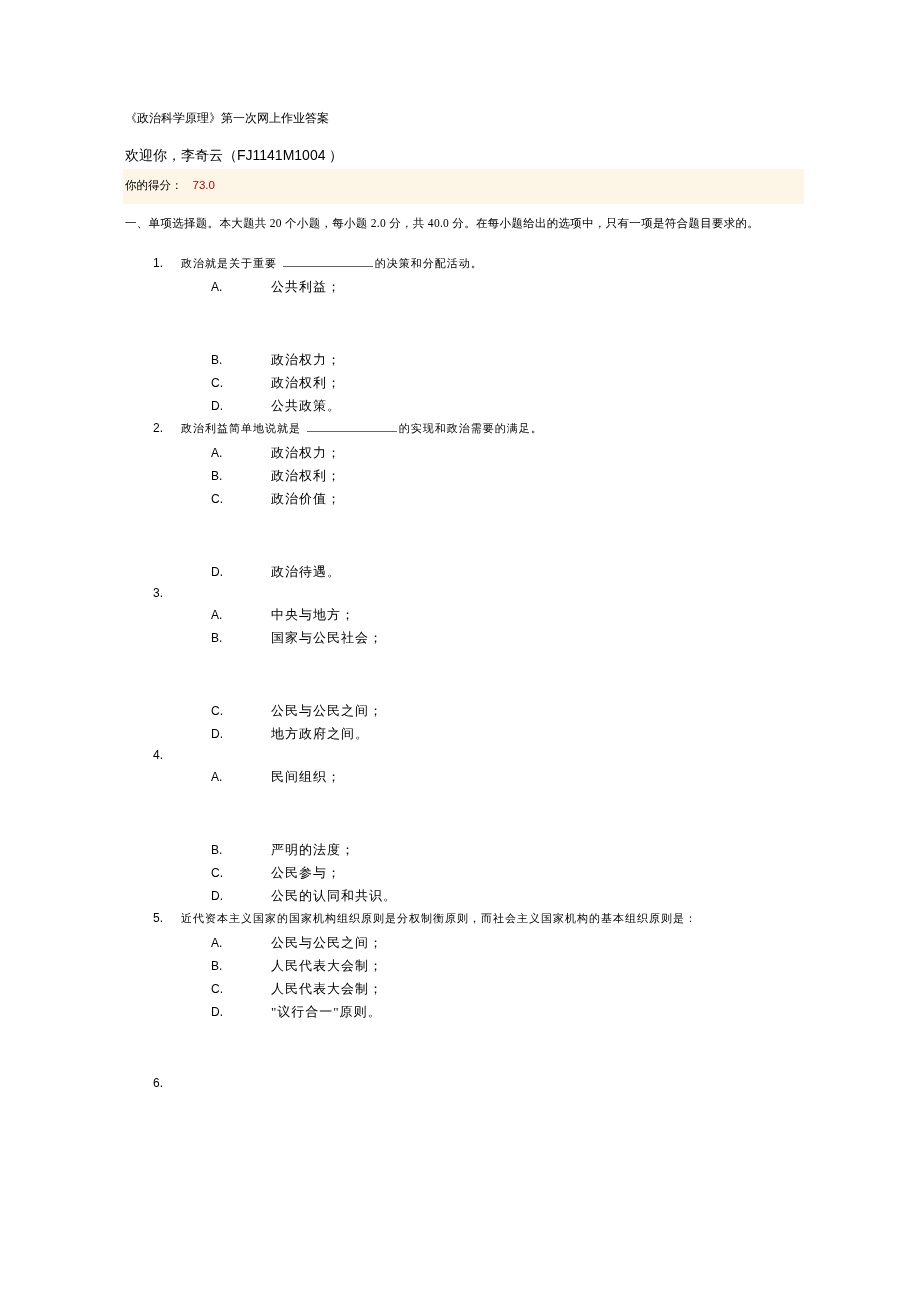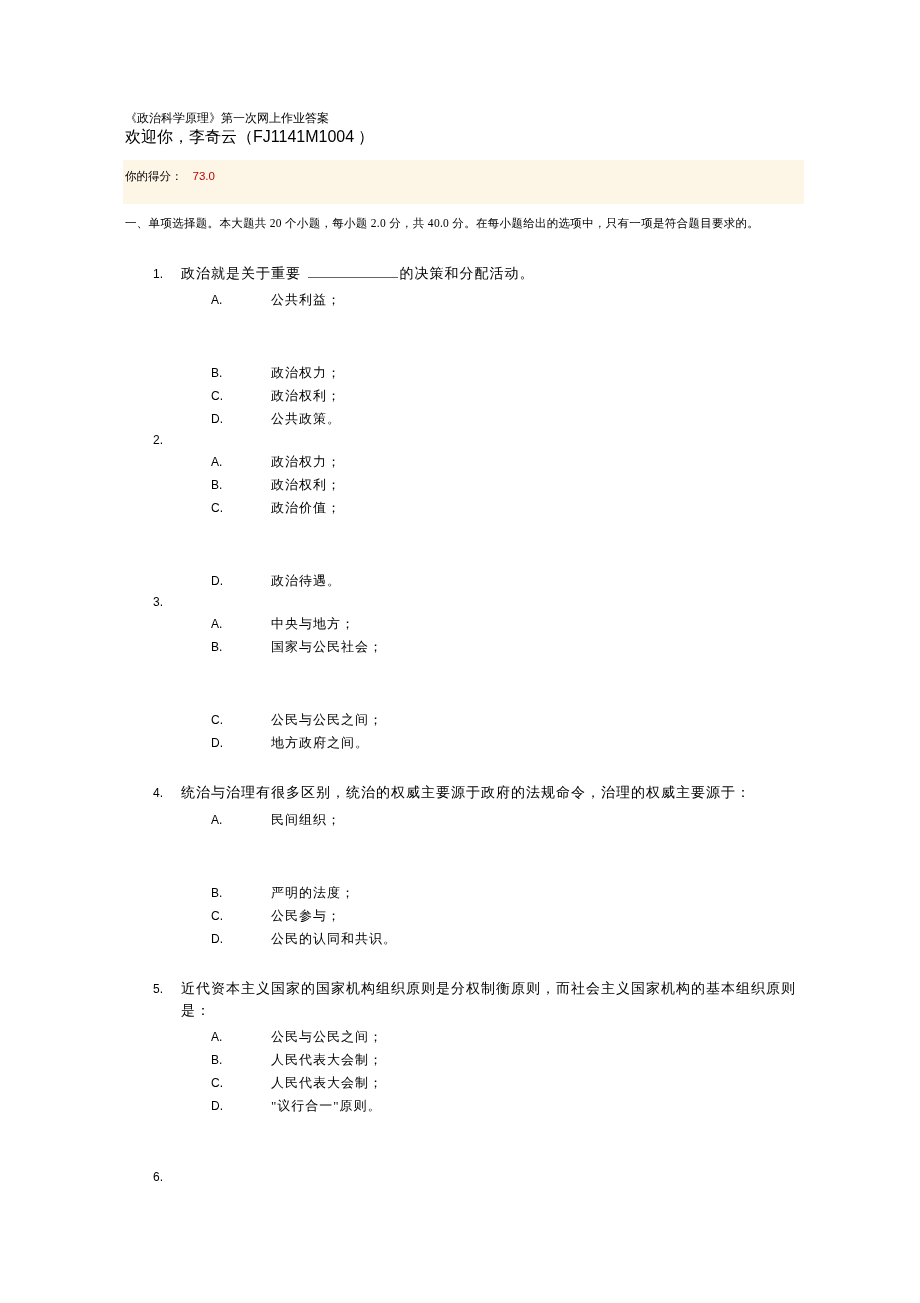--- a/index.html
+++ b/index.html
@@ -9,61 +9,60 @@
     padding: 0;
     background: #fff;
     color: #000;
     width: 920px;
   }
   .page {
     padding: 110px 120px 40px 125px;
   }
   .doc-title {
     font-size: 12px;
-    margin-bottom: 0;
+    margin-bottom: 20px;
   }
   .welcome {
-    font-size: 16px;
-    margin-bottom: 12px;
+    font-size: 14px;
+    margin-bottom: 4px;
   }
   .info-box {
     background: #FDF5E6;
-    padding: 6px 4px 16px 2px;
+    padding: 6px 4px 7px 2px;
     margin: 0 -4px 12px -2px;
     line-height: 1.9;
     font-size: 11.5px;
   }
   .info-box .score-val {
     color: #c00000;
     margin-left: 10px;
   }
   .section-intro {
     font-size: 11.5px;
-    margin-bottom: 7px;
+    margin-bottom: 24px;
     letter-spacing: 0.3px;
   }
   .question-block {
     margin-left: 28px;
   }
   .q-row {
     display: flex;
     align-items: baseline;
     margin-bottom: 6px;
   }
   .q-num {
     width: 28px;
     flex-shrink: 0;
     font-family: Arial, sans-serif;
     font-size: 12px;
   }
   .q-text {
-    font-size: 14px;
+    font-size: 11px;
     line-height: 1.6;
     letter-spacing: 1px;
-    margin-top: 25px;
   }
   .blank {
     display: inline-block;
     border-bottom: 1px solid #666;
     width: 90px;
     vertical-align: baseline;
     margin: 0 2px;
   }
   .option-row {
     display: flex;
@@ -123,20 +122,21 @@
           <div class="option-text">政治权利；</div>
         </div>
         <div class="option-row">
           <div class="option-letter">D.</div>
           <div class="option-text">公共政策。</div>
         </div>
       </div>
       <div class="question-block">
         <div class="q-row">
           <div class="q-num">2.</div>
+          <div class="q-text"><span>政治利益简单地说就是   </span><span class="blank"></span><span>的实现和政治需要的满足。</span></div>
         </div>
         <div class="option-row">
           <div class="option-letter">A.</div>
           <div class="option-text">政治权力；</div>
         </div>
         <div class="option-row">
           <div class="option-letter">B.</div>
           <div class="option-text">政治权利；</div>
         </div>
         <div class="option-row">
@@ -167,21 +167,20 @@
           <div class="option-text">公民与公民之间；</div>
         </div>
         <div class="option-row">
           <div class="option-letter">D.</div>
           <div class="option-text">地方政府之间。</div>
         </div>
       </div>
       <div class="question-block">
         <div class="q-row">
           <div class="q-num">4.</div>
-          <div class="q-text"><span>统治与治理有很多区别，统治的权威主要源于政府的法规命令，治理的权威主要源于：</span></div>
         </div>
         <div class="option-row">
           <div class="option-letter">A.</div>
           <div class="option-text">民间组织；</div>
         </div>
         <div class="gap-med"></div>
         <div class="option-row">
           <div class="option-letter">B.</div>
           <div class="option-text">严明的法度；</div>
         </div>

